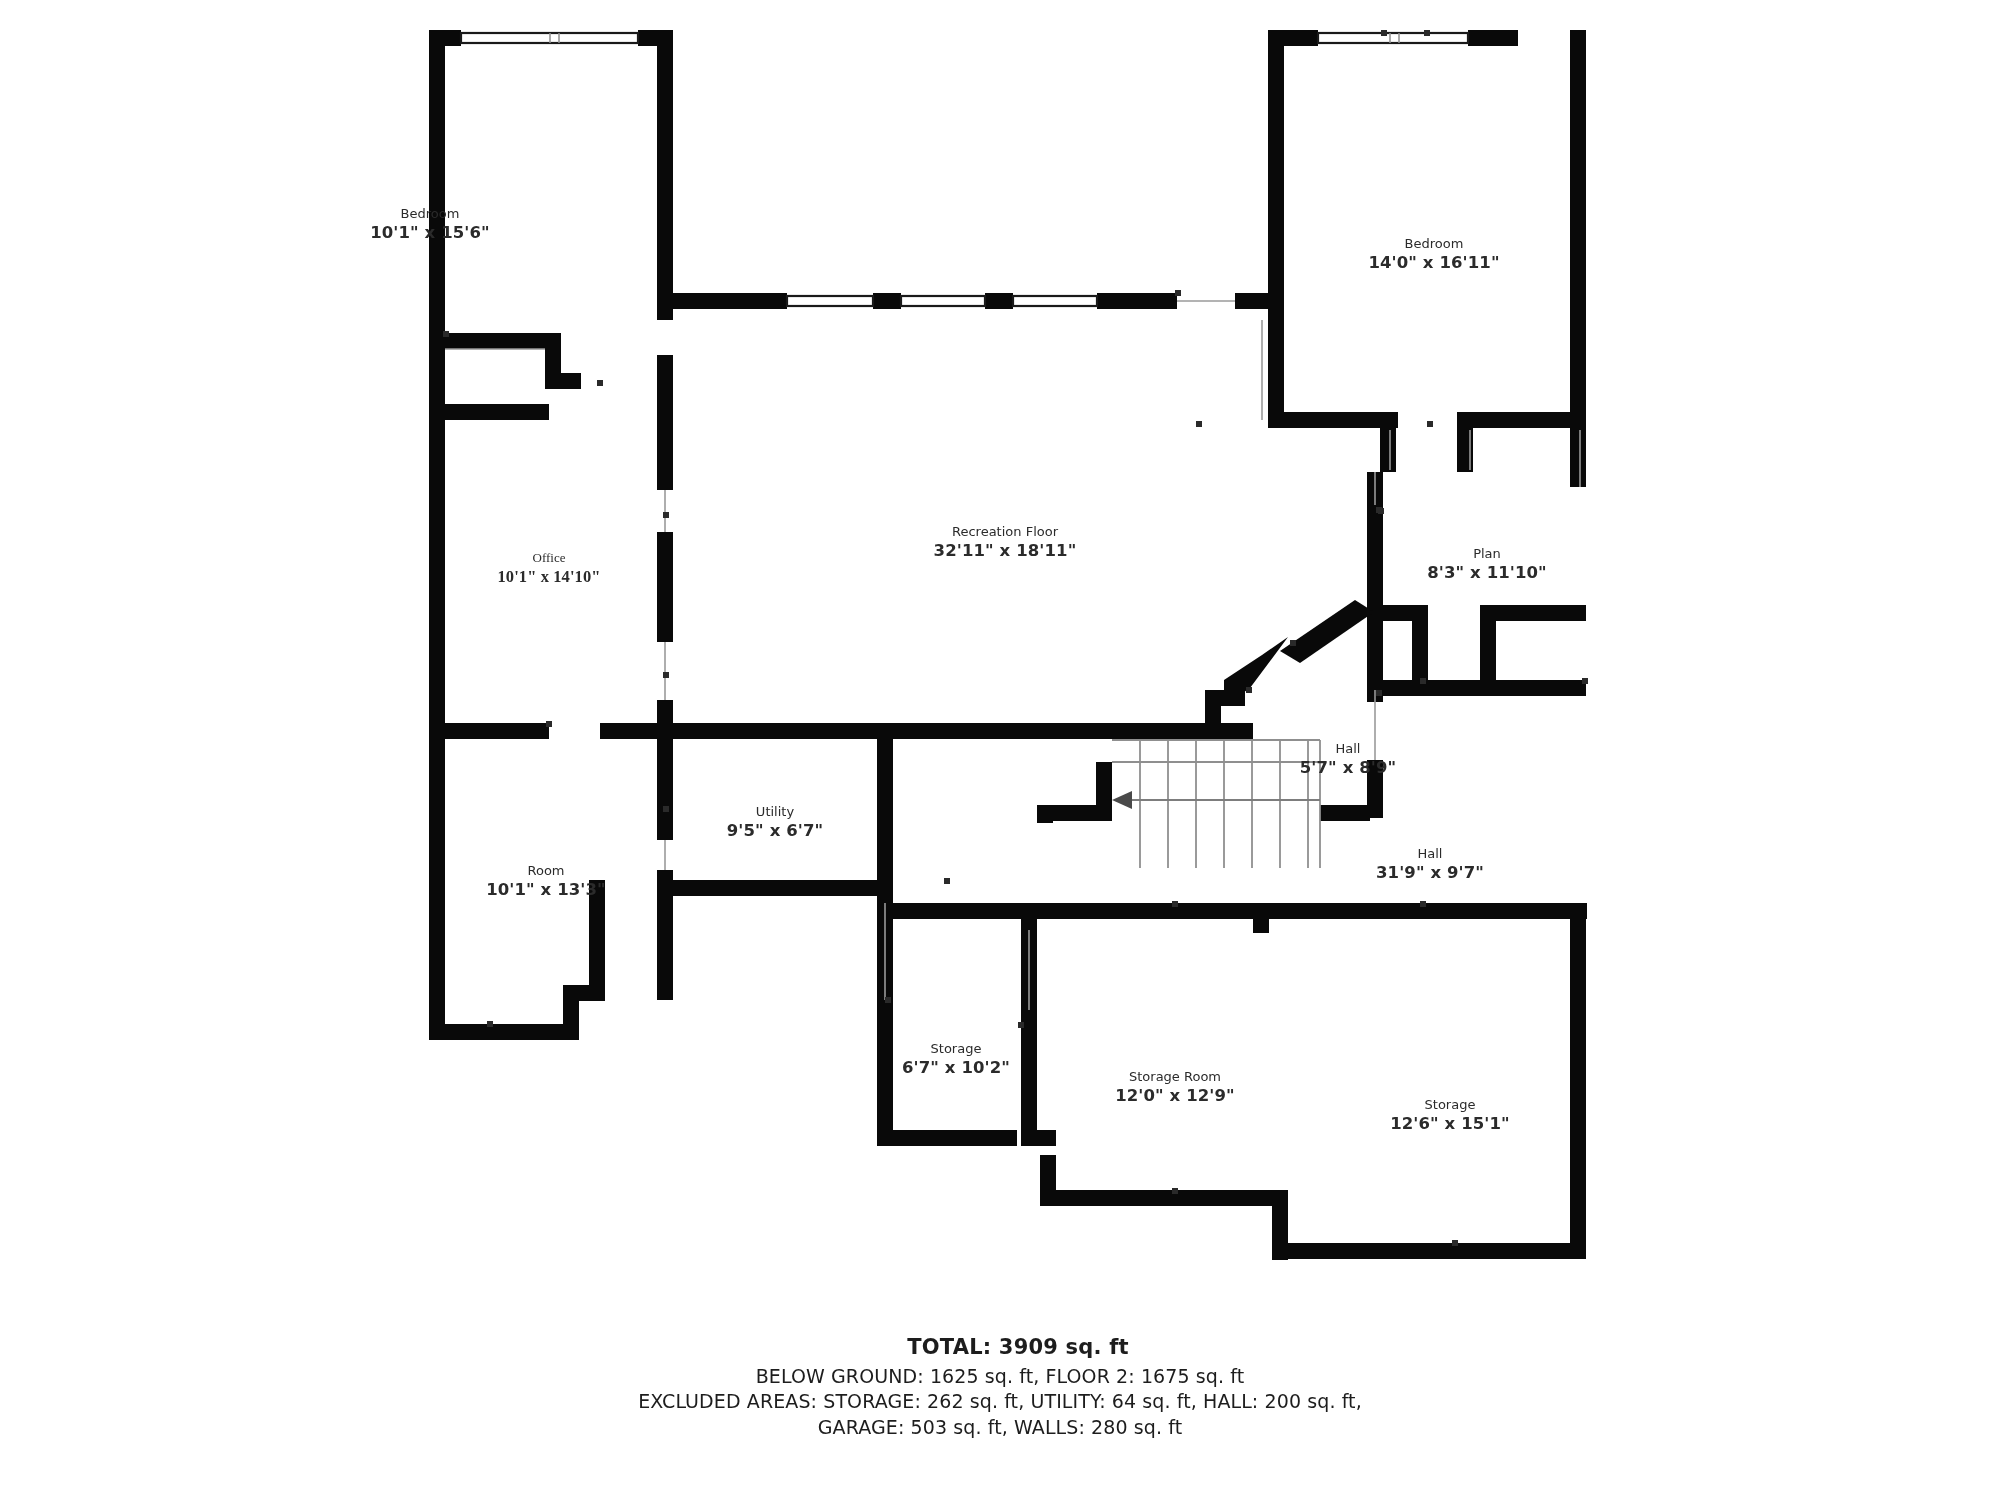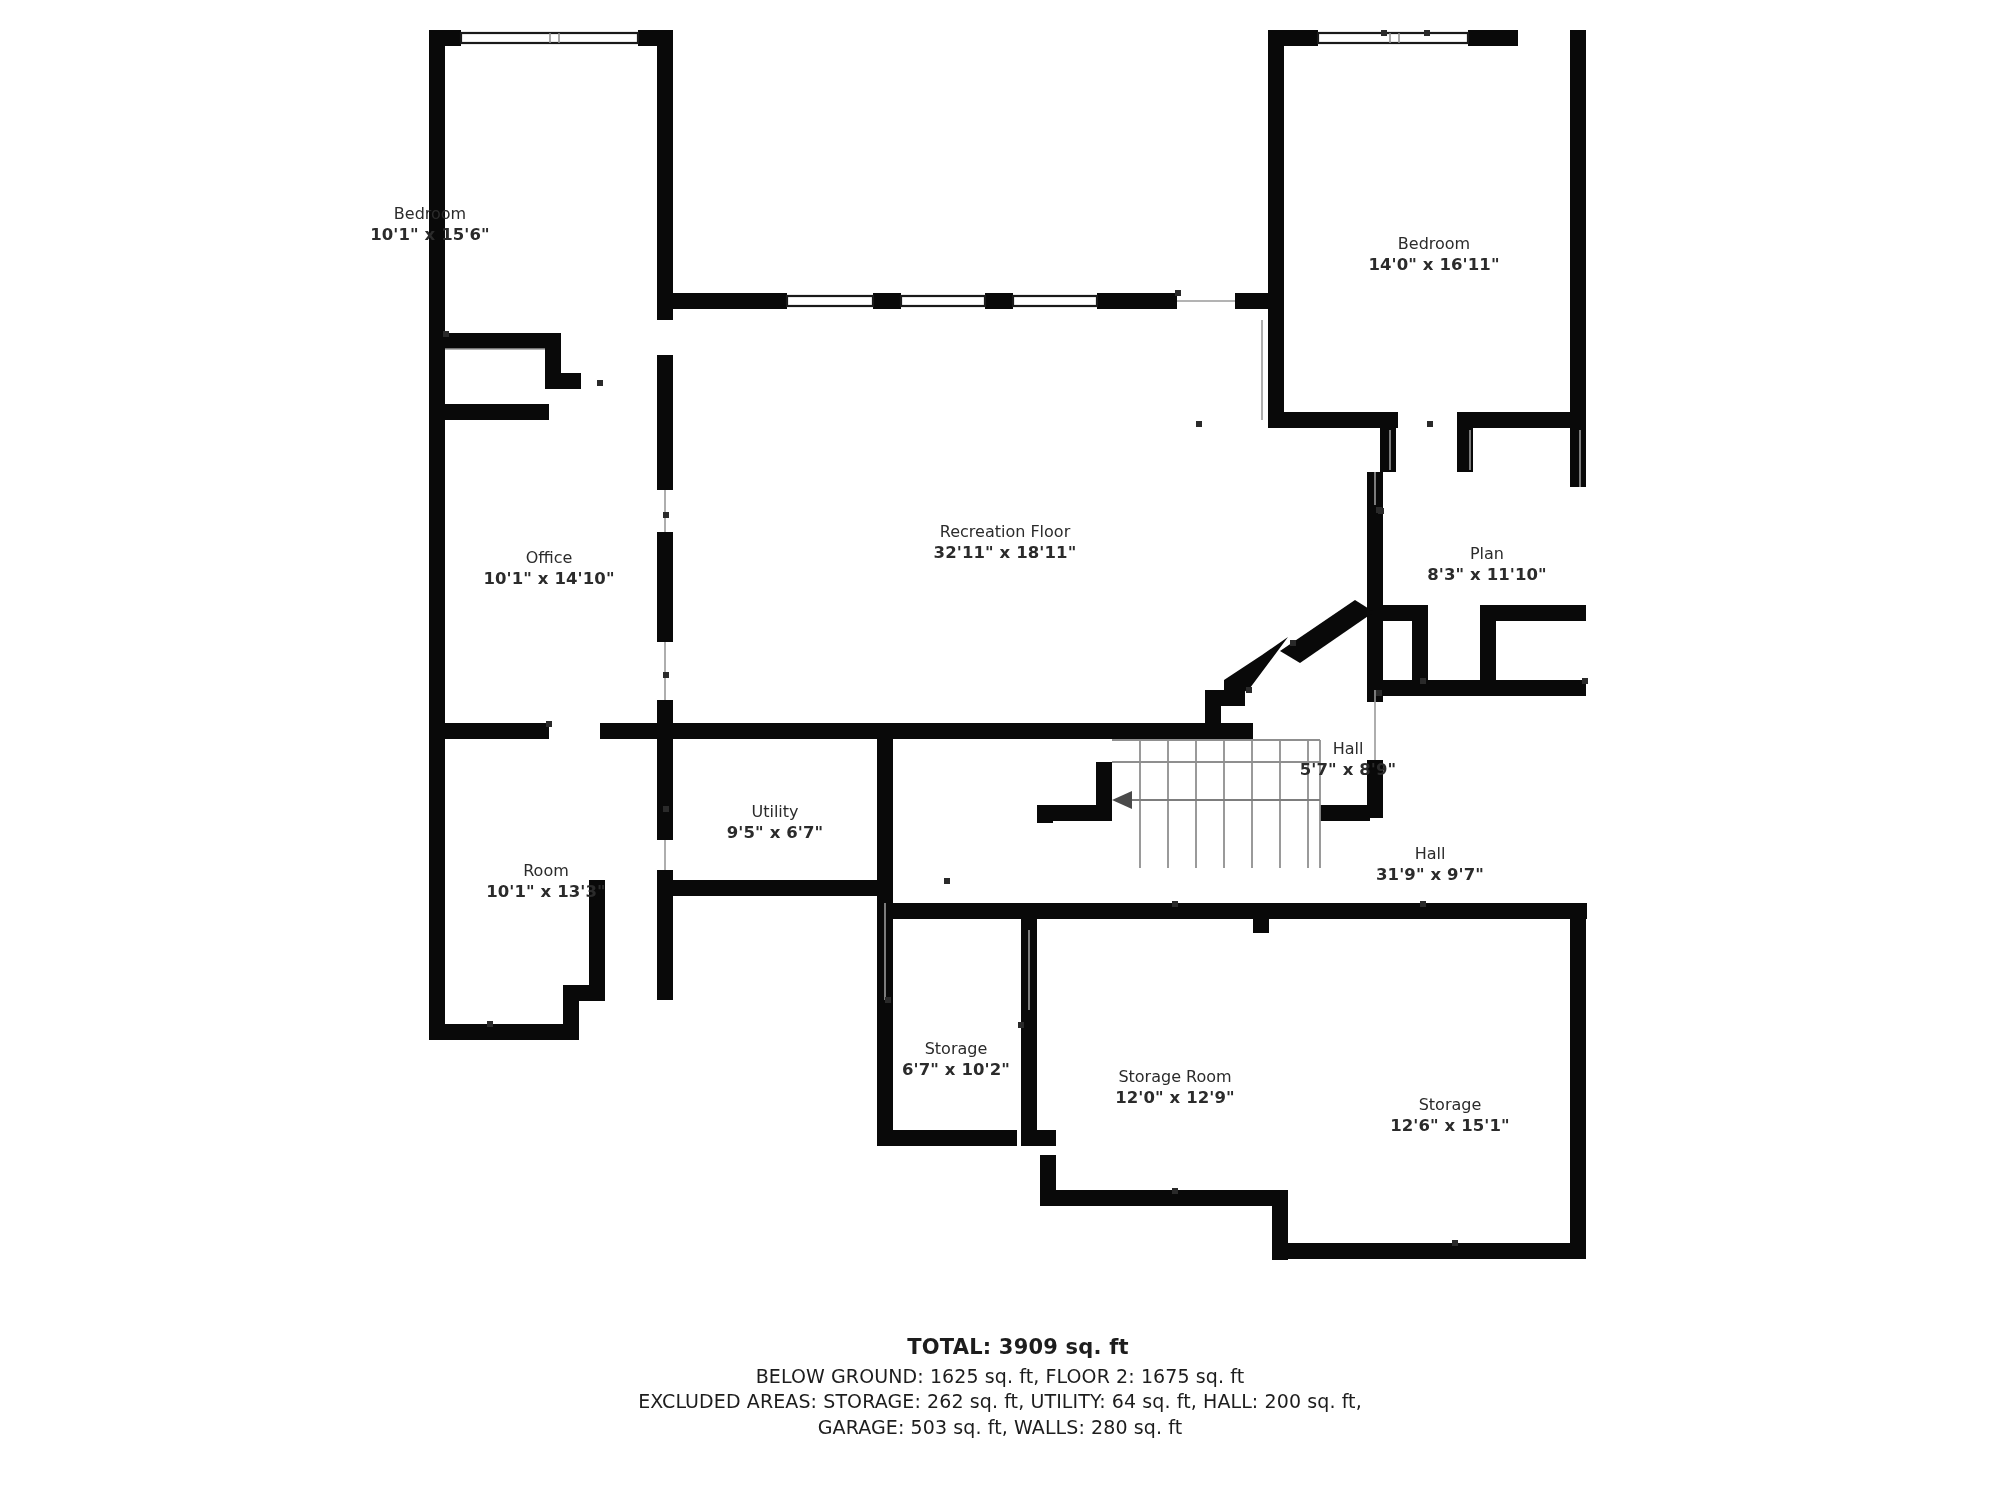--- a/index.html
+++ b/index.html
@@ -44,21 +44,21 @@
     text-align: center;
     color: #2b2b2b;
     font-family: "DejaVu Sans", "Liberation Sans", sans-serif;
     line-height: 1.32;
     white-space: nowrap;
     transform: translate(-50%, -50%);
     pointer-events: none;
   }
   .room-label .rl-name {
     display: block;
-    font-size: 16px;
+    font-size: 13px;
     font-weight: 400;
     margin-top: 39px;
   }
   .room-label .rl-dims {
     display: block;
     font-size: 16.5px;
     font-weight: 600;
     letter-spacing: 0.1px;
   }
   #summary {
@@ -288,21 +288,21 @@
   <div class="room-label" style="left:1434px; top:235px;">
     <span class="rl-name">Bedroom</span>
     <span class="rl-dims">14'0" x 16'11"</span>
   </div>
 
   <div class="room-label" style="left:1005px; top:523px;">
     <span class="rl-name">Recreation Floor</span>
     <span class="rl-dims">32'11" x 18'11"</span>
   </div>
 
-  <div class="room-label" style="left:549px; top:549px;">
+  <div class="room-label" style="left:549px; top:549px;font-family:Liberation Serif, serif;">
     <span class="rl-name">Office</span>
     <span class="rl-dims">10'1" x 14'10"</span>
   </div>
 
   <div class="room-label" style="left:1487px; top:545px;">
     <span class="rl-name">Plan</span>
     <span class="rl-dims">8'3" x 11'10"</span>
   </div>
 
   <div class="room-label" style="left:1348px; top:740px;">

